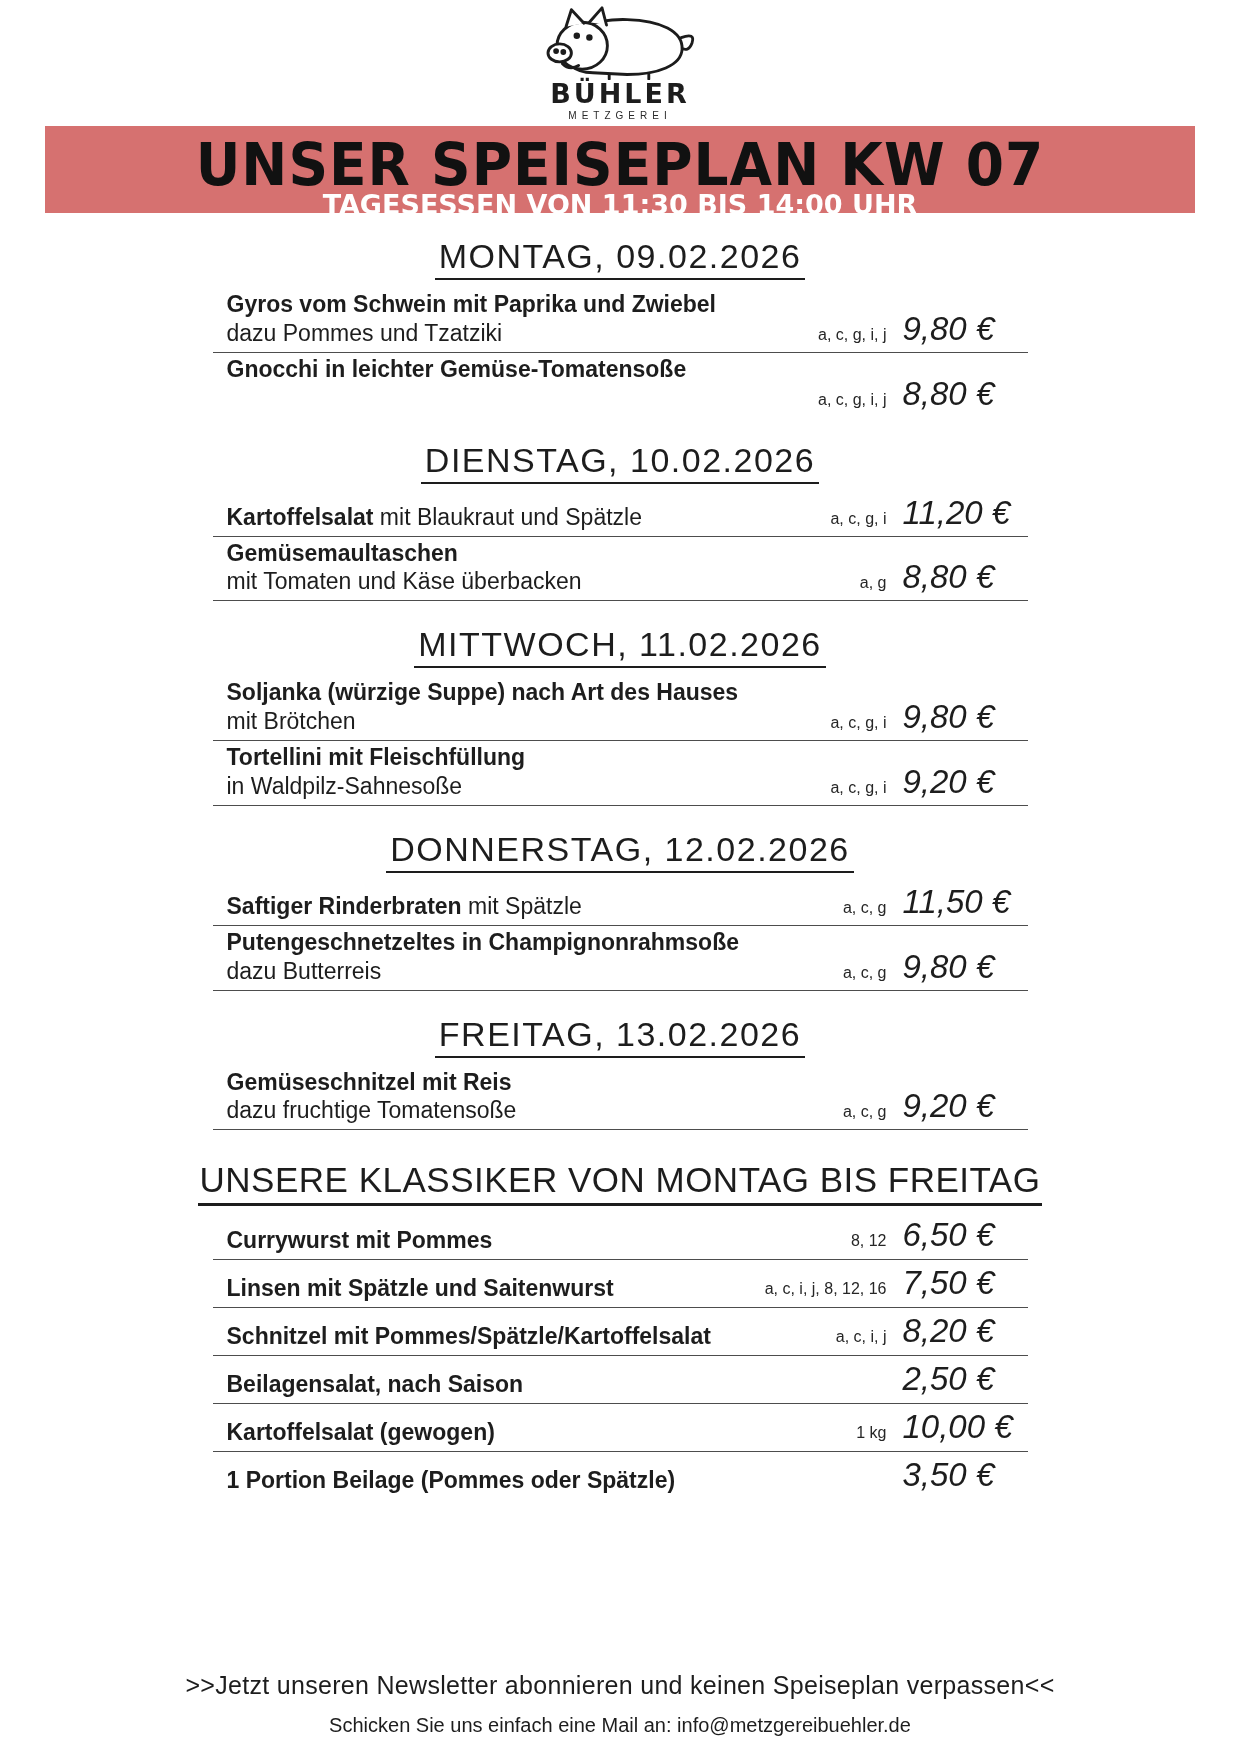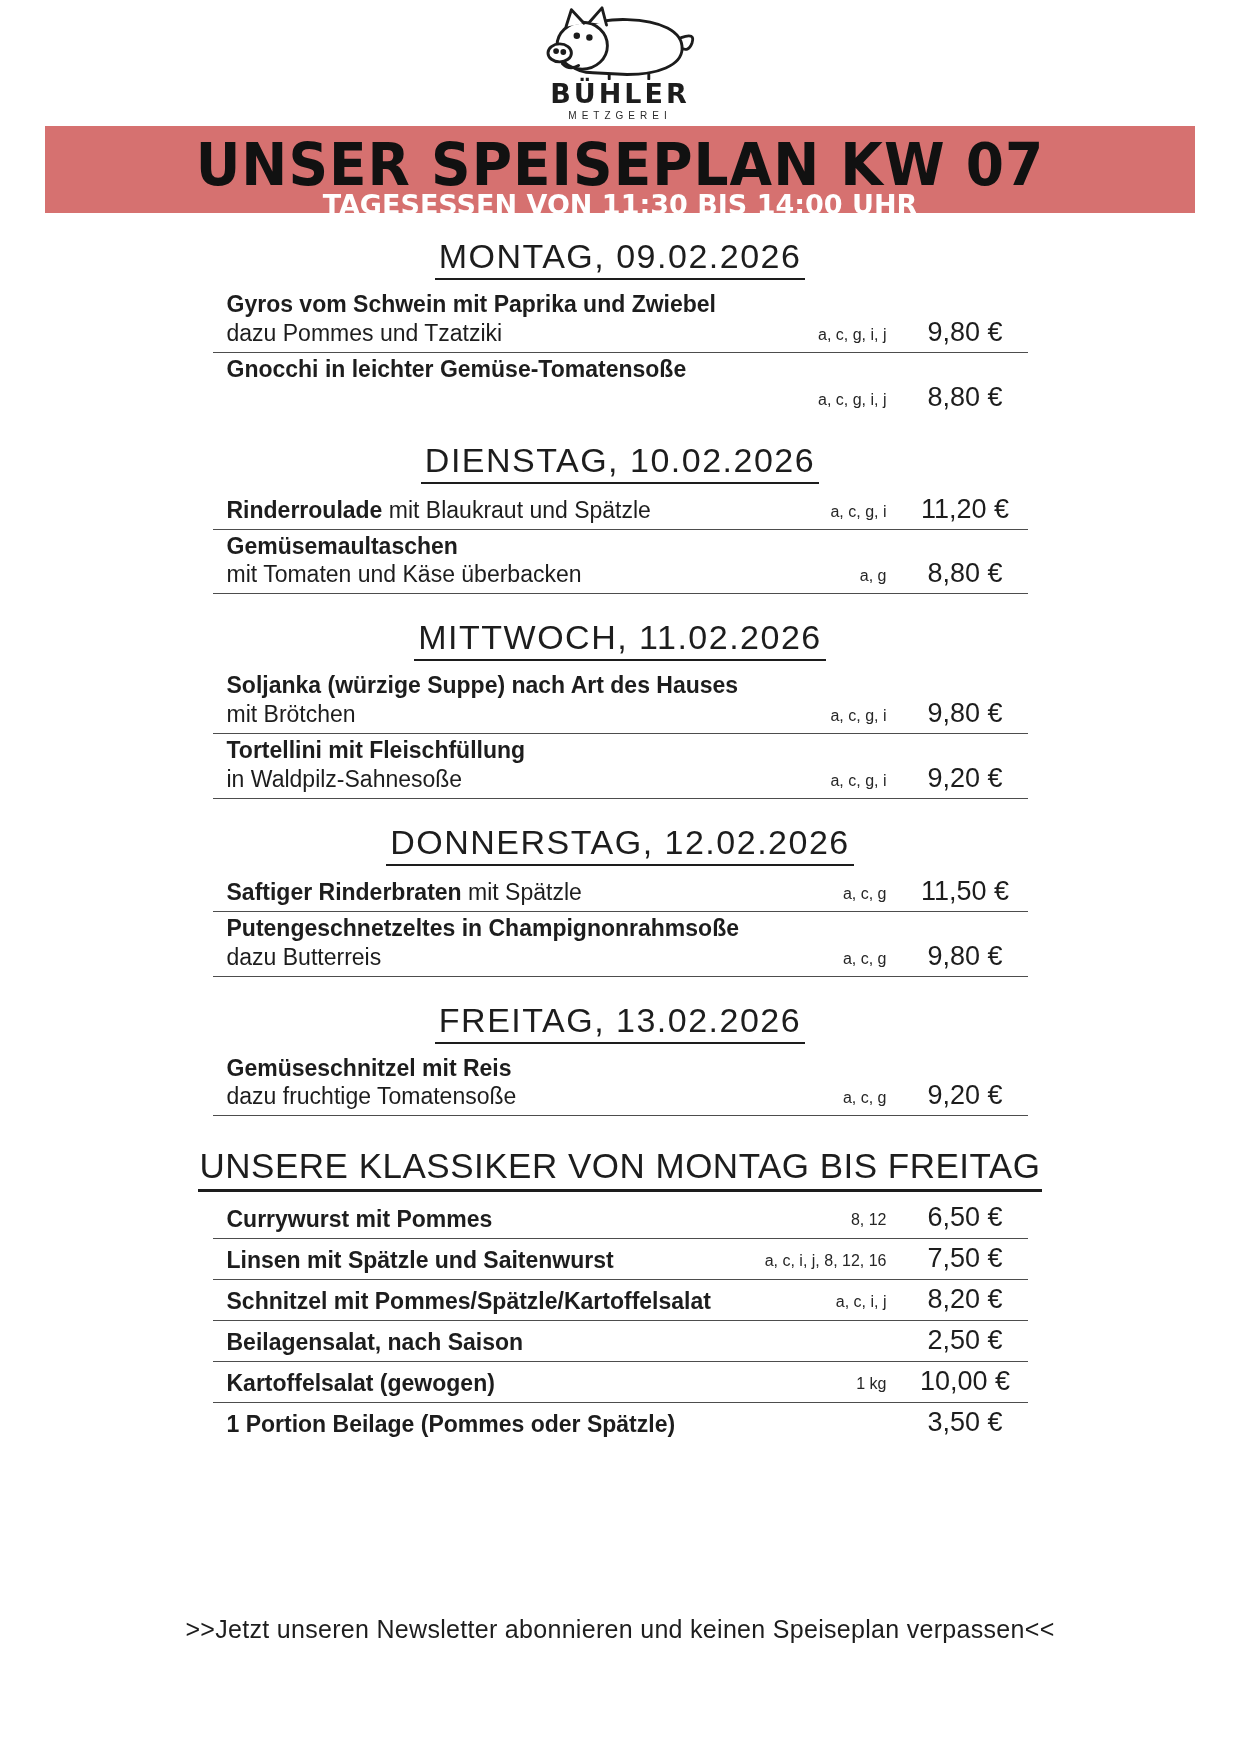--- a/index.html
+++ b/index.html
@@ -73,21 +73,21 @@
     align-items: end;
     padding: 2px 0 4px 14px;
   }
   .row.divided { border-bottom: 1.6px solid #4d4d4d; }
   .cell-name { grid-column: 1; }
   .line1 { font-size: 23px; line-height: 1.25; }
   .line1 .nm { font-weight: bold; margin-top: 8px; }
   .line1 .nr { font-weight: normal; }
   .line2 { font-size: 23px; line-height: 1.25; min-height: 29px; }
   .cell-codes { font-size: 16px; color: #262626; padding-bottom: 4px; white-space: nowrap; }
-  .cell-price { font-size: 27px; text-align: center; white-space: nowrap; }
+  .cell-price { font-size: 33px; text-align: left; white-space: nowrap; font-style: italic; }
 
   
   .classics { width: 860px; margin: 30px auto 0 auto; }
   .classics-heading { text-align: center; margin-bottom: 6px; font-weight: normal; }
   .classics-heading span {
     display: inline-block;
     font-size: 35px;
     letter-spacing: 0.5px;
     border-bottom: 3px solid #1d1d1d;
     padding: 0 2px 3px 2px;
@@ -151,21 +151,21 @@
     <div class="cell-codes">a, c, g, i, j</div>
     <div class="cell-price">8,80 €</div>
   </div>
         </div>
   </section>
       <section class="day">
     <h2 class="day-heading"><span>DIENSTAG, 10.02.2026</span></h2>
     <div class="rows">
           <div class="row divided">
     <div class="cell-name">
-      <div class="line1"><span class="nm">Rinderroulade</span><span class="nr"> mit Blaukraut und Spätzle</span></div>
+      <div class="line1"><span class="nm">Kartoffelsalat</span><span class="nr"> mit Blaukraut und Spätzle</span></div>
     </div>
     <div class="cell-codes">a, c, g, i</div>
     <div class="cell-price">11,20 €</div>
   </div>
           <div class="row divided">
     <div class="cell-name">
       <div class="line1"><span class="nm">Gemüsemaultaschen</span><span class="nr"></span></div>
     <div class="line2">mit Tomaten und Käse überbacken</div>
             </div>
     <div class="cell-codes">a, g</div>
@@ -274,16 +274,17 @@
       <div class="line1"><span class="nm">1 Portion Beilage (Pommes oder Spätzle)</span><span class="nr"></span></div>
     </div>
     <div class="cell-codes"></div>
     <div class="cell-price">3,50 €</div>
   </div>
       </div>
   </section>
 
   <footer>
     <div class="footer-newsletter">&gt;&gt;Jetzt unseren Newsletter abonnieren und keinen Speiseplan verpassen&lt;&lt;</div>
+    <div class="footer-mail">Schicken Sie uns einfach eine Mail an: info@metzgereibuehler.de</div>
 
   </footer>
 
 </div>
 
 </body></html>

